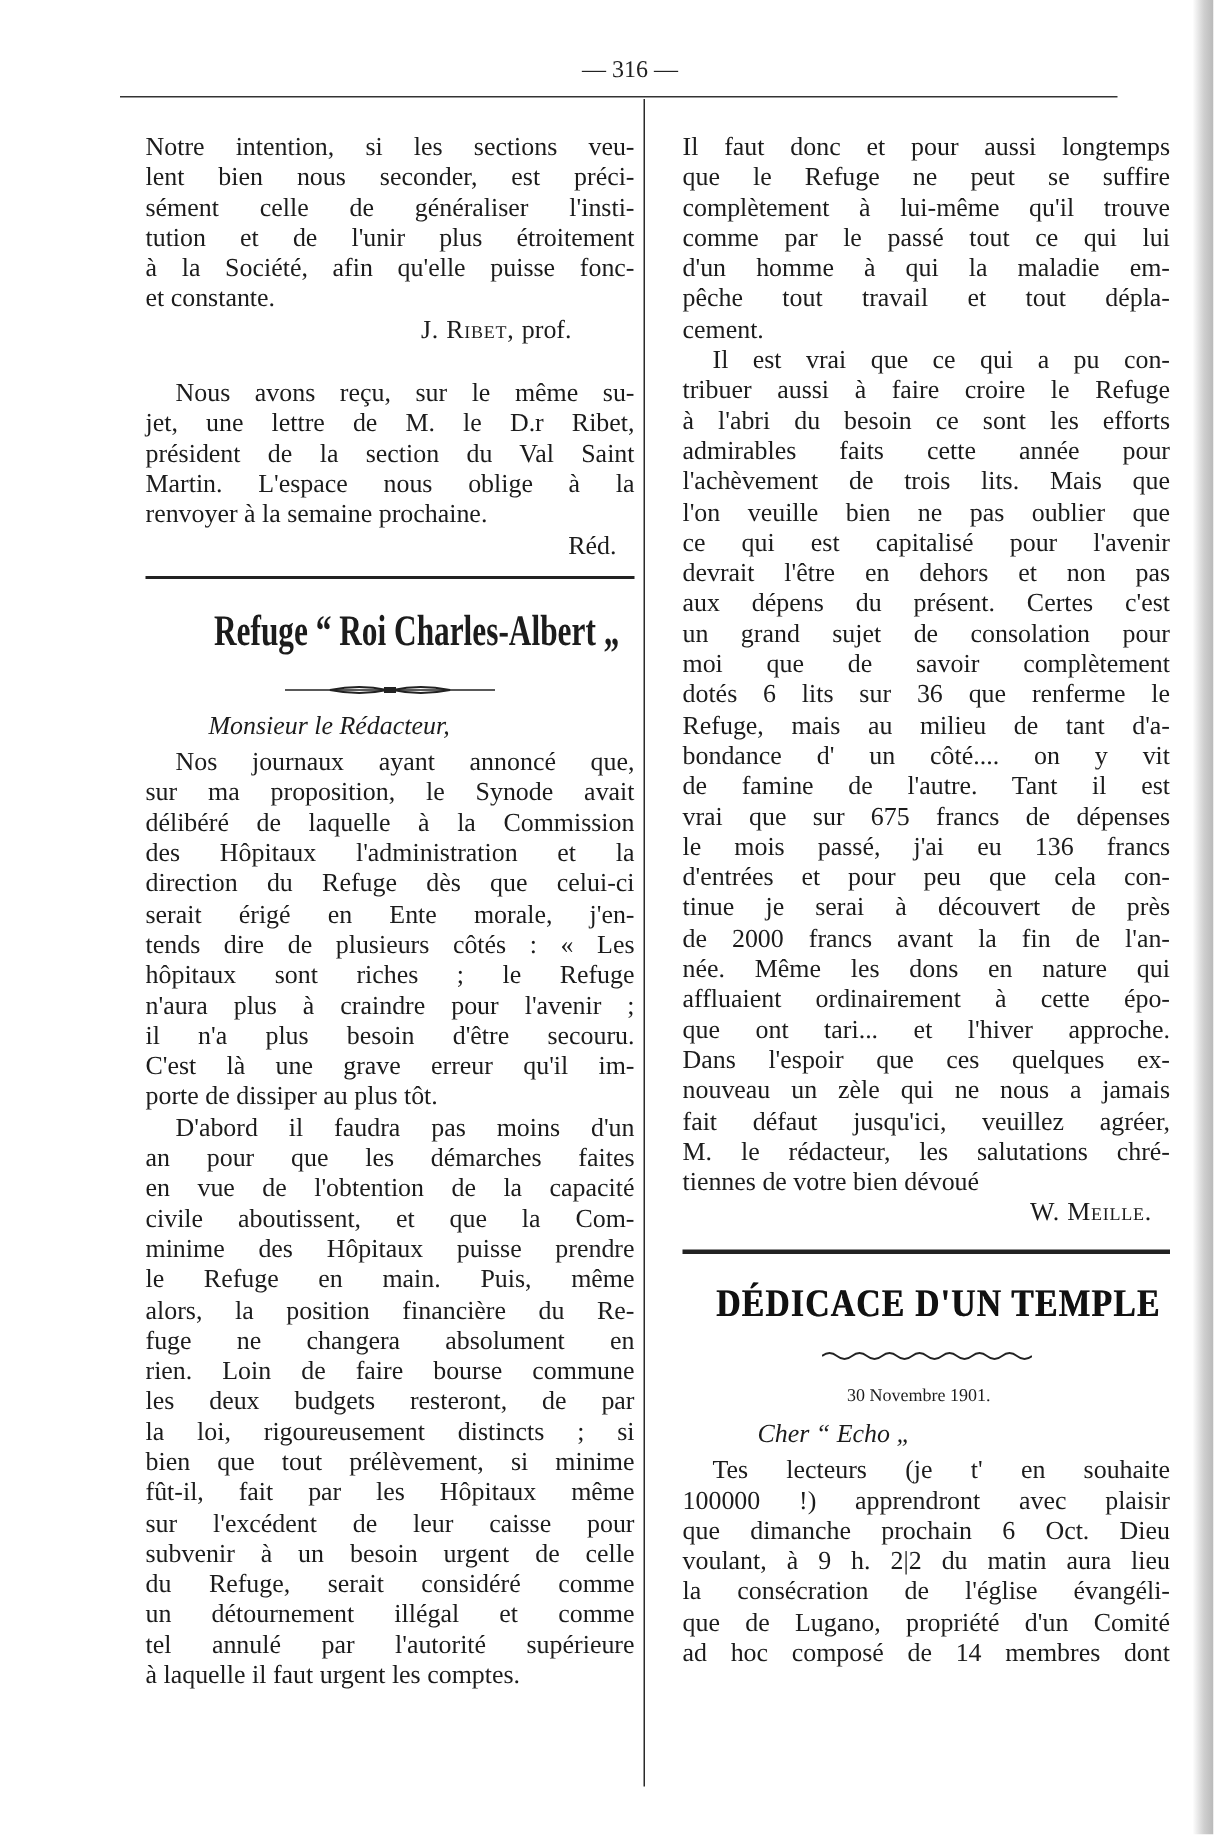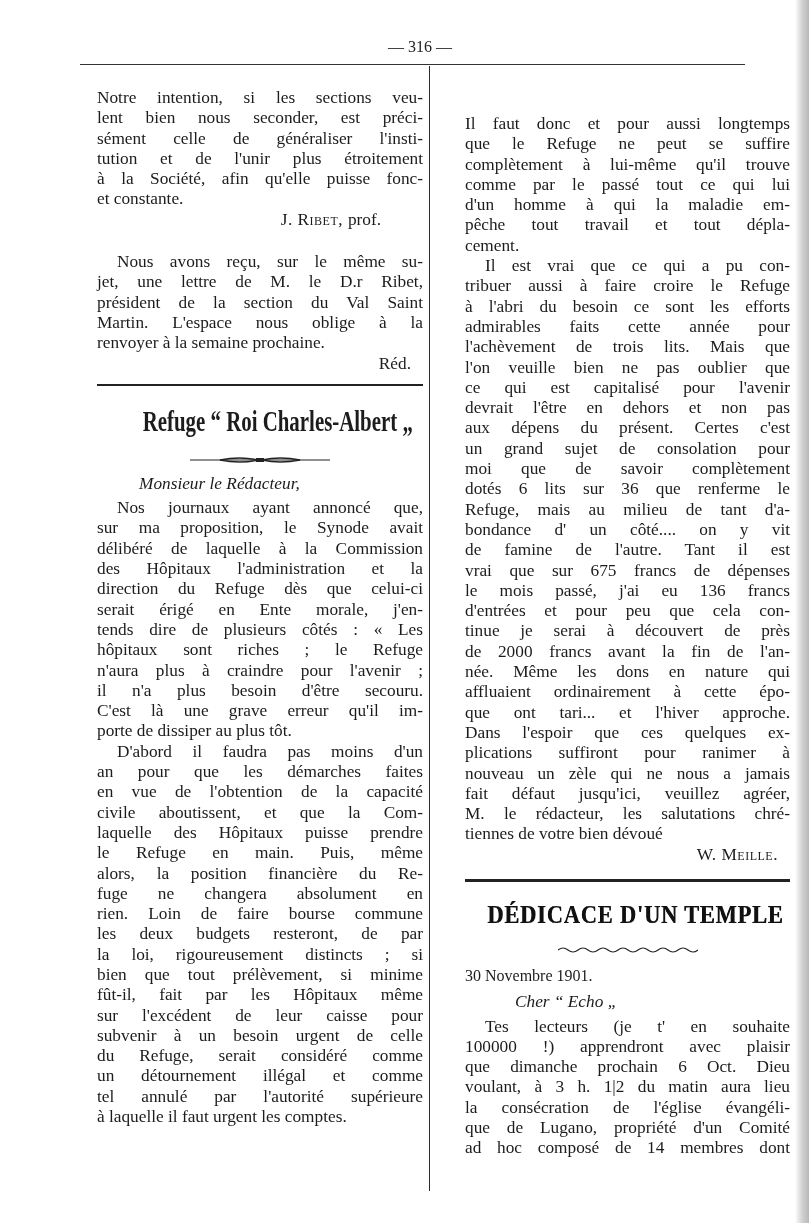--- a/index.html
+++ b/index.html
@@ -22,42 +22,42 @@
   }
   .col-divider {
     position: absolute; top: 66px; left: 429px; width: 1px; height: 1125px; background: #2a2a2a;
   }
   .column {
     position: absolute; top: 88px;
     font-family: "Liberation Serif", serif; font-size: 17.3px; line-height: 20.3px;
     text-align: justify;
   }
   .col-left { left: 97px; width: 326px; }
-  .col-right { left: 465px; width: 325px; margin-top: 26px; }
+  .col-right { left: 455px; width: 325px; }
   .line { display: block; text-align: justify; text-align-last: justify; white-space: nowrap; }
   .line.last { text-align-last: left; }
   .indent { padding-left: 20px; }
   .sig { display: block; text-align: right; font-family: "Liberation Serif", serif; }
   .smallcaps { font-variant: small-caps; letter-spacing: 0.5px; }
   .italic { }
   .rule-thick { display: block; height: 2px; background: #222; margin: 10px 0 0 0; }
   .title-condensed {
     display: block; text-align: center; font-family: "Liberation Serif", serif;
     font-weight: bold; font-size: 29px; transform: scaleX(0.72); transform-origin: center;
     letter-spacing: 0; white-space: nowrap; margin-top: 18px; line-height: 34px;
   }
   .title-dedicace {
     display: block; text-align: center; font-family: "Liberation Serif", serif;
     font-weight: bold; font-size: 26px; letter-spacing: 1px; transform: scaleX(0.86);
     white-space: nowrap; margin-top: 18px; line-height: 30px;
     color: #111;
     text-shadow: 1px 0 0 #fff, -0.5px 0 0 #111;
   }
   .ornament { display: block; text-align: center; margin: 12px 0 14px 0; height: 10px; }
-  .date-line { display: block; text-align: left; font-size: 16px; padding-right: 10px; margin-top: 4px; }
+  .date-line { display: block; text-align: center; font-size: 12px; padding-right: 10px; margin-top: 4px; }
   .salut { display: block; padding-left: 42px; font-style: italic; margin: 6px 0 4px 0; }
   .gap { display: block; height: 22px; }
 </style>
 </head>
 <body>
 
 <div class="edge-shadow"></div>
 
 <div class="page-number">— 316 —</div>
 <div class="header-rule"></div>
@@ -112,21 +112,21 @@
     <span class="line">n'aura plus à craindre pour l'avenir ;</span>
     <span class="line">il n'a plus besoin d'être secouru.</span>
     <span class="line">C'est là une grave erreur qu'il im-</span>
     <span class="line last">porte de dissiper au plus tôt.</span>
   </div>
   <div>
     <span class="line indent">D'abord il faudra pas moins d'un</span>
     <span class="line">an pour que les démarches faites</span>
     <span class="line">en vue de l'obtention de la capacité</span>
     <span class="line">civile aboutissent, et que la Com-</span>
-    <span class="line">laquelle des Hôpitaux puisse prendre</span>
+    <span class="line">minime des Hôpitaux puisse prendre</span>
     <span class="line">le Refuge en main. Puis, même</span>
     <span class="line">alors, la position financière du Re-</span>
     <span class="line">fuge ne changera absolument en</span>
     <span class="line">rien. Loin de faire bourse commune</span>
     <span class="line">les deux budgets resteront, de par</span>
     <span class="line">la loi, rigoureusement distincts ; si</span>
     <span class="line">bien que tout prélèvement, si minime</span>
     <span class="line">fût-il, fait par les Hôpitaux même</span>
     <span class="line">sur l'excédent de leur caisse pour</span>
     <span class="line">subvenir à un besoin urgent de celle</span>
@@ -165,21 +165,20 @@
     <span class="line">de famine de l'autre. Tant il est</span>
     <span class="line">vrai que sur 675 francs de dépenses</span>
     <span class="line">le mois passé, j'ai eu 136 francs</span>
     <span class="line">d'entrées et pour peu que cela con-</span>
     <span class="line">tinue je serai à découvert de près</span>
     <span class="line">de 2000 francs avant la fin de l'an-</span>
     <span class="line">née. Même les dons en nature qui</span>
     <span class="line">affluaient ordinairement à cette épo-</span>
     <span class="line">que ont tari... et l'hiver approche.</span>
     <span class="line">Dans l'espoir que ces quelques ex-</span>
-    <span class="line">plications suffiront pour ranimer à</span>
     <span class="line">nouveau un zèle qui ne nous a jamais</span>
     <span class="line">fait défaut jusqu'ici, veuillez agréer,</span>
     <span class="line">M. le rédacteur, les salutations chré-</span>
     <span class="line last">tiennes de votre bien dévoué</span>
   </div>
   <span class="sig smallcaps" style="padding-right:12px;">W. Meille.</span>
 
   <span class="rule-thick" style="height:3px; margin-top:14px;"></span>
 
   <span class="title-dedicace">DÉDICACE D'UN TEMPLE</span>
@@ -190,18 +189,18 @@
     </svg>
   </span>
 
   <span class="date-line">30 Novembre 1901.</span>
   <span class="salut" style="padding-left:50px;">Cher “ Echo „</span>
 
   <div>
     <span class="line indent">Tes lecteurs (je t' en souhaite</span>
     <span class="line">100000 !) apprendront avec plaisir</span>
     <span class="line">que dimanche prochain 6 Oct. Dieu</span>
-    <span class="line">voulant, à 3 h. 1|2 du matin aura lieu</span>
+    <span class="line">voulant, à 9 h. 2|2 du matin aura lieu</span>
     <span class="line">la consécration de l'église évangéli-</span>
     <span class="line">que de Lugano, propriété d'un Comité</span>
     <span class="line">ad hoc composé de 14 membres dont</span>
   </div>
 </div>
 
 </body></html>

